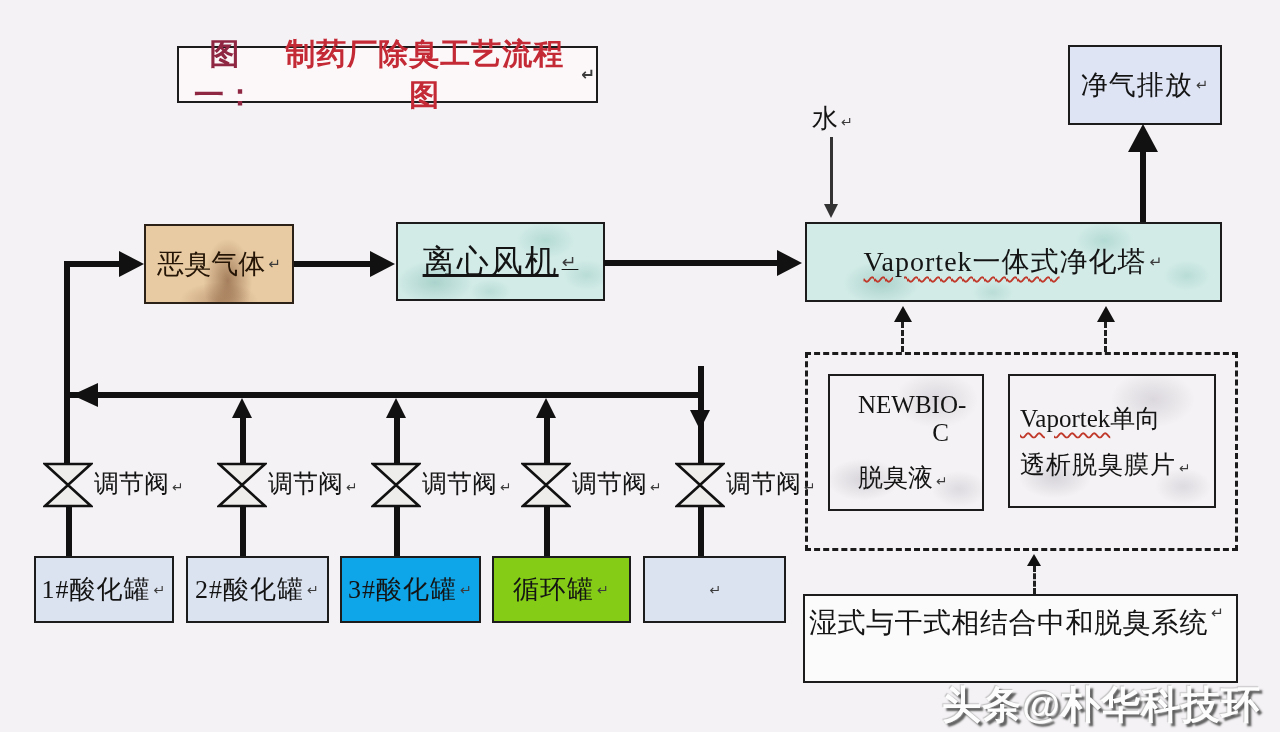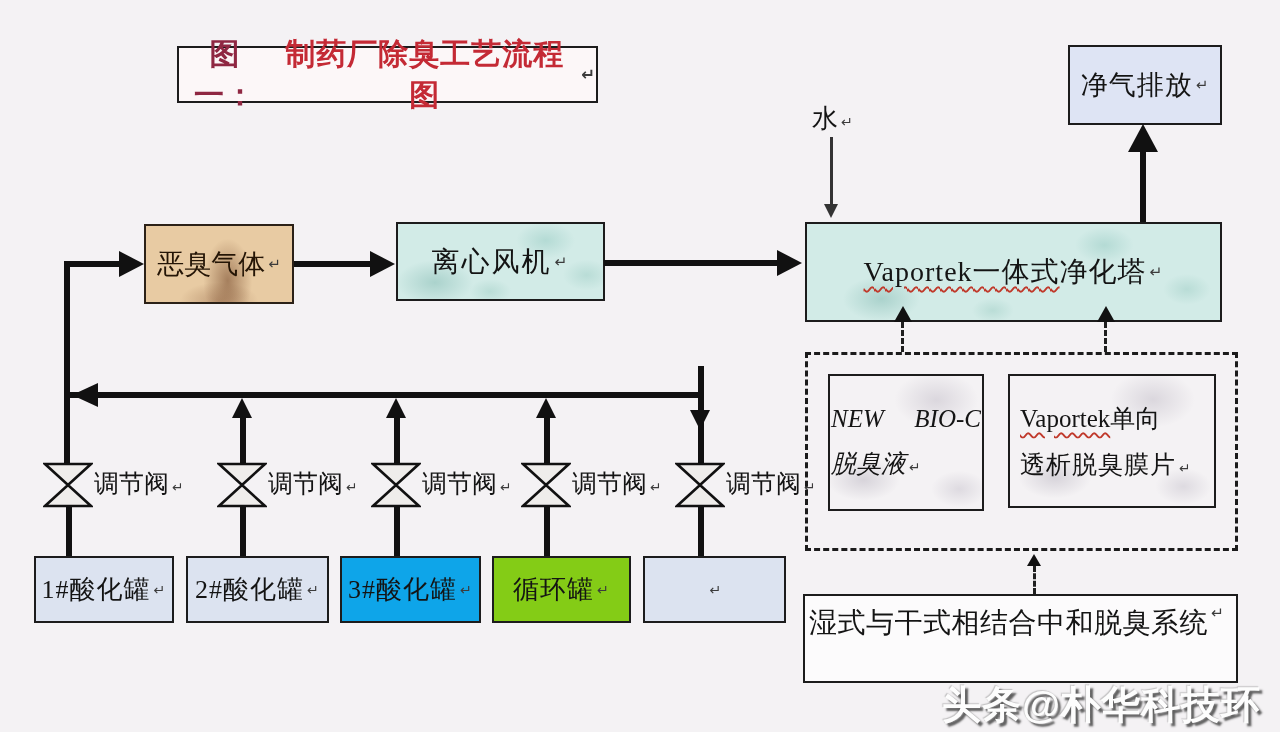--- a/index.html
+++ b/index.html
@@ -71,26 +71,26 @@
 
 <div class="box" style="left:144px;top:224px;width:150px;height:80px;font-size:27px;border-color:#2b2117;color:#241506;
             background:
               radial-gradient(36px 62px at 56% 72%, rgba(110,64,35,.55), transparent 68%),
               radial-gradient(56px 26px at 50% 98%, rgba(120,70,40,.35), transparent 70%),
               #e8cba3;">
   <span>恶臭气体</span>
   <span class="para-mark">↵</span>
 </div>
 
-<div class="box cyan" style="left:396px;top:222px;width:209px;height:79px;font-size:28px;letter-spacing:2px;">
+<div class="box cyan" style="left:396px;top:222px;width:209px;height:79px;font-size:32px;letter-spacing:2px;text-decoration:underline;">
   <span>离心风机</span>
   <span class="para-mark">↵</span>
 </div>
 
-<div class="box cyan" style="left:805px;top:222px;width:417px;height:100px;font-size:28px;letter-spacing:1px;text-align:right;">
+<div class="box cyan" style="left:805px;top:222px;width:417px;height:80px;font-size:28px;letter-spacing:1px;text-align:right;">
   <span class="squiggle">Vaportek一体式</span>
     <span>净化塔</span>
   <span class="para-mark">↵</span>
 </div>
 
 <div class="hline" style="left:66px;top:261px;width:54px;"></div>
 <div class="head-r" style="left:119px;top:251px;"></div>
 
 <div class="hline" style="left:294px;top:261px;width:77px;"></div>
 <div class="head-r" style="left:370px;top:251px;"></div>
@@ -167,21 +167,21 @@
 <div class="abs" style="left:805px;top:352px;width:433px;height:199px;border:3px dashed #1b1b1b;box-sizing:border-box;"></div>
 
 <div class="head-u-sm" style="left:894px;top:306px;"></div>
 <div class="dashv" style="left:901px;top:322px;height:30px;"></div>
 <div class="head-u-sm" style="left:1097px;top:306px;"></div>
 <div class="dashv" style="left:1104px;top:322px;height:30px;"></div>
 
 <div class="head-u-xs" style="left:1027px;top:554px;"></div>
 <div class="dashv" style="left:1032.5px;top:566px;height:28px;"></div>
 
-<div class="box marble" style="left:828px;top:374px;width:156px;height:137px;font-size:25px;flex-direction:column;justify-content:center;gap:14px;align-items:stretch;padding:0 1px;font-style:italic;">
+<div class="box marble" style="left:828px;top:374px;width:156px;height:137px;font-size:25px;flex-direction:column;justify-content:center;gap:14px;align-items:stretch;padding:0 28px;">
   <div style="display:flex;justify-content:space-between;">
     <span>NEW</span>
     <span>BIO-C</span>
   </div>
   <div style="text-align:left;">
     <span>脱臭液</span><span class="para-mark">↵</span>
   </div>
 </div>
 
 <div class="box marble" style="left:1008px;top:374px;width:208px;height:134px;font-size:25px;flex-direction:column;justify-content:center;gap:13px;align-items:stretch;padding:0 10px;">

